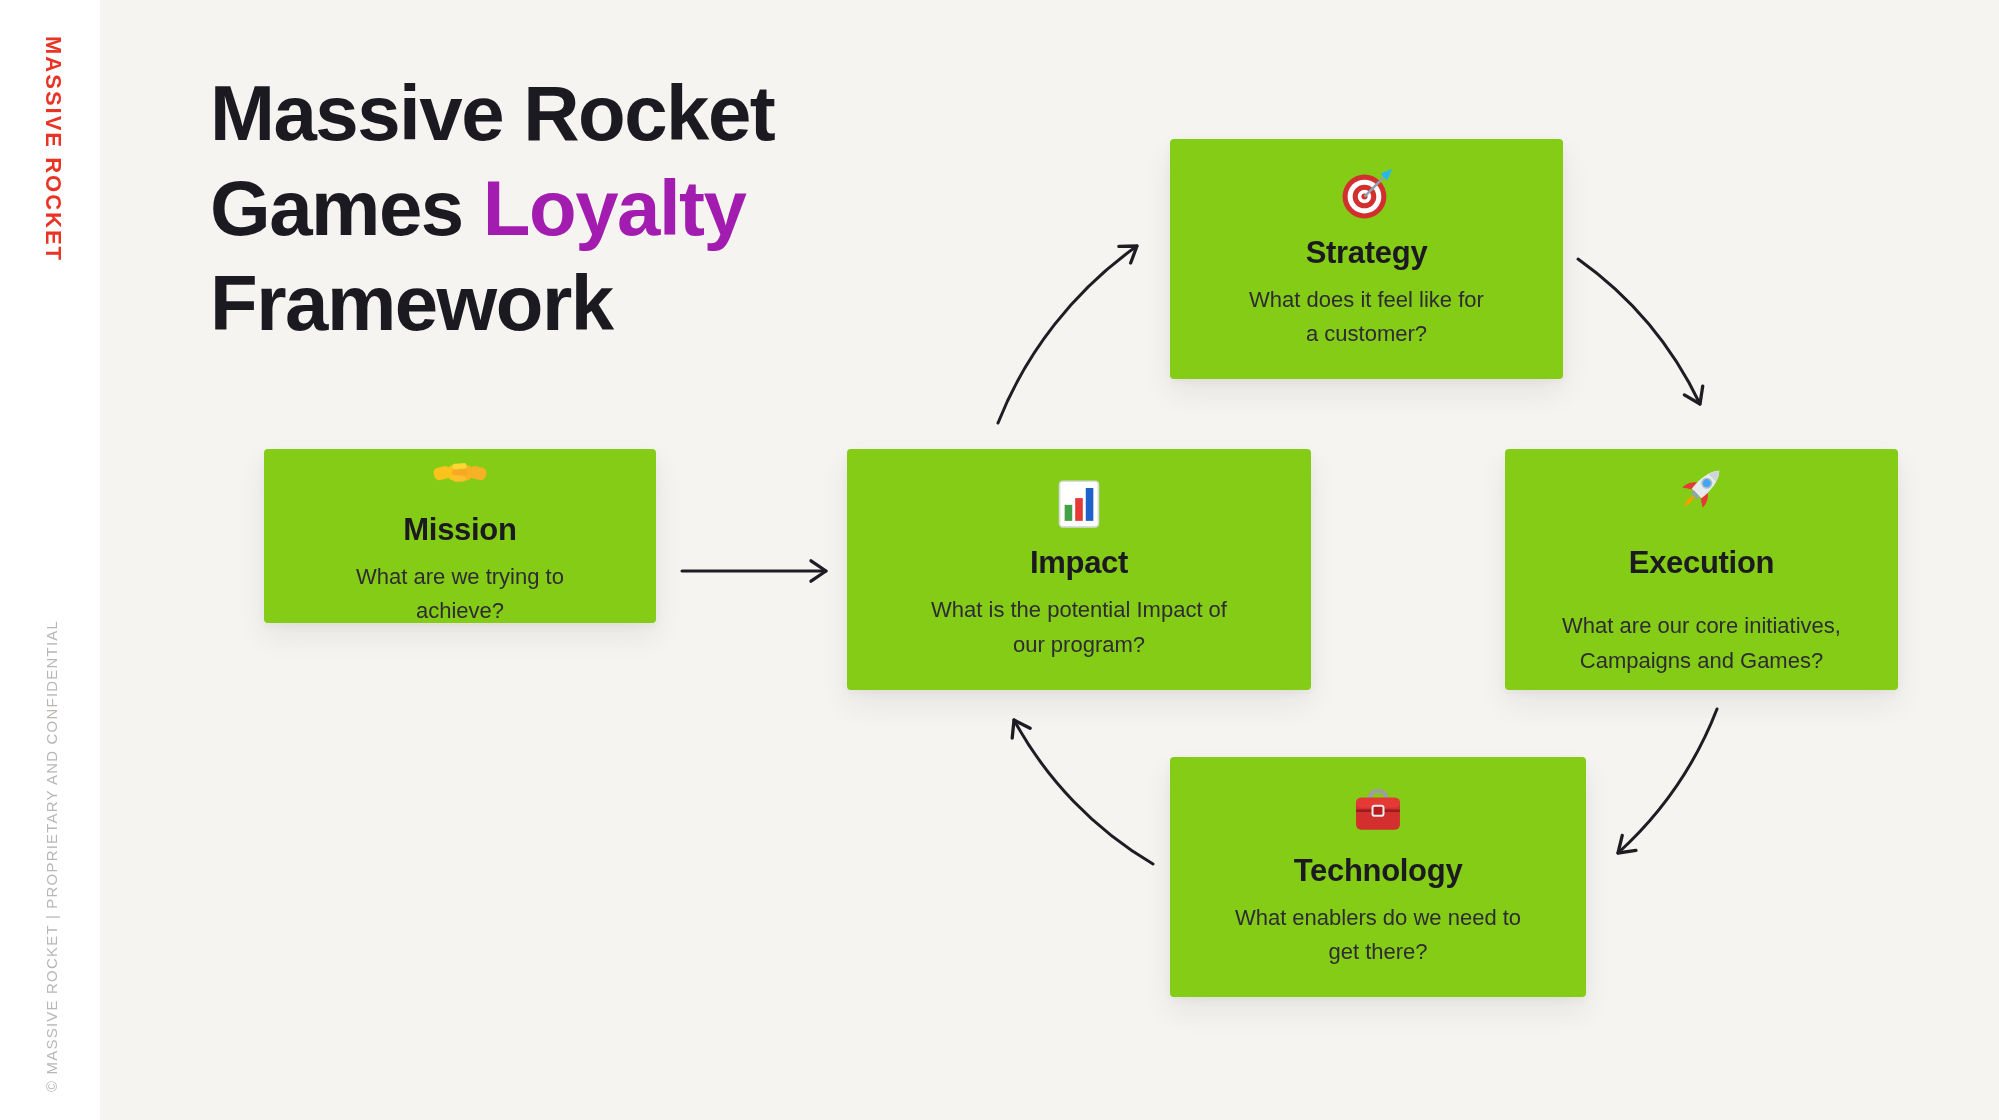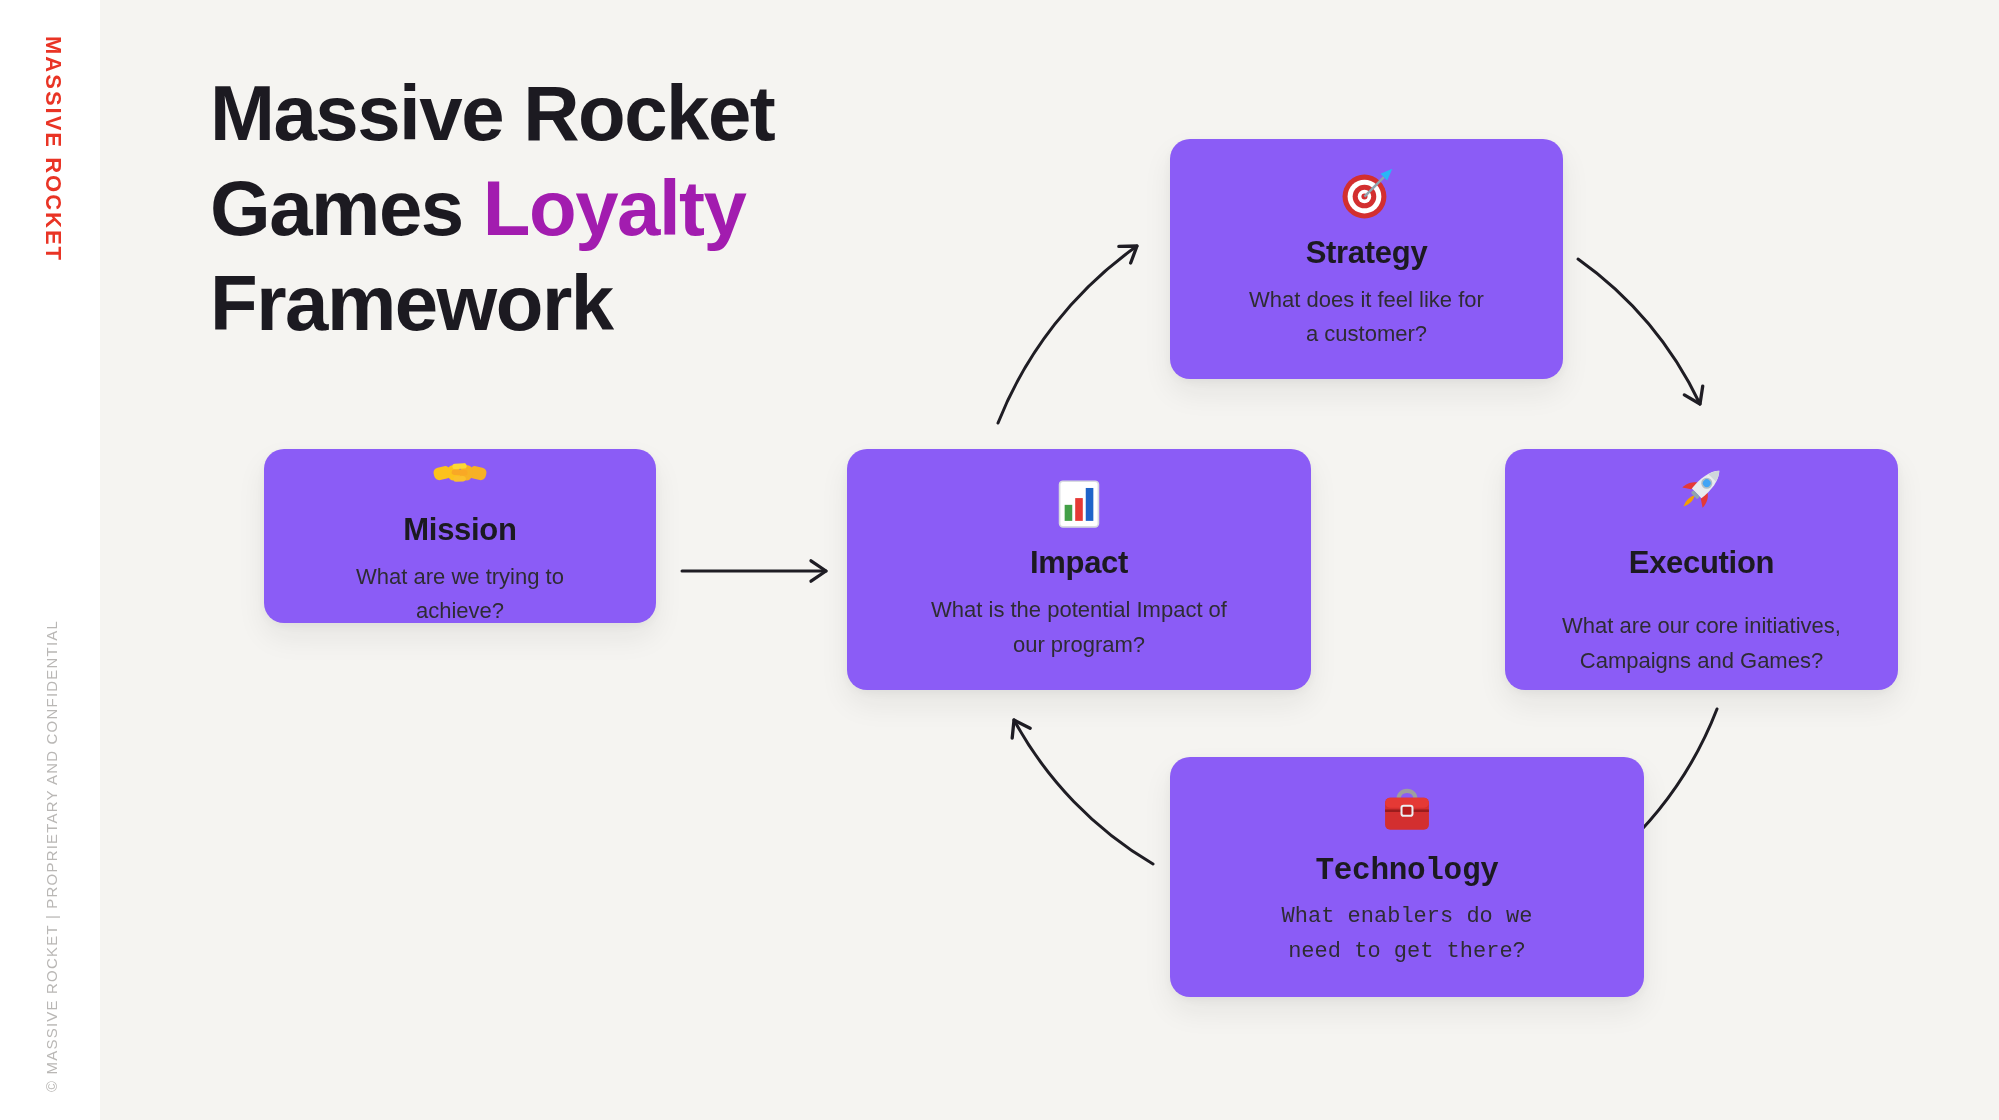--- a/index.html
+++ b/index.html
@@ -45,22 +45,22 @@
     font-weight: bold;
     letter-spacing: -1.5px;
     color: #1c1a21;
   }
   .title .line { display: block; }
   .title .red { color: #a21caf; }
 
   
   .card {
     position: absolute;
-    background: #8b5cf6;
-    border-radius: 20px;
+    background: #84cc16;
+    border-radius: 4px;
     box-shadow: 0 14px 30px rgba(25,25,35,0.07), 0 3px 8px rgba(25,25,35,0.04);
     display: flex; flex-direction: column;
     align-items: center; justify-content: center;
     text-align: center;
     padding: 0 16px;
     box-sizing: border-box;
   }
   .card .icon { height: 54px; margin-bottom: 10px; display: flex; align-items: center; justify-content: center; }
   .card h3 {
     margin: 4px 0 12px;
@@ -73,21 +73,21 @@
     margin: 0;
     font-size: 22px;
     line-height: 1.55;
     color: #2e2c33;
   }
 
   .card.mission    { left: 264px;  top: 449px; width: 392px; height: 174px; }
   .card.impact     { left: 847px;  top: 449px; width: 464px; height: 241px; }
   .card.strategy   { left: 1170px; top: 139px; width: 393px; height: 240px; }
   .card.execution  { left: 1505px; top: 449px; width: 393px; height: 241px; gap: 16px; }
-  .card.technology { left: 1170px; top: 757px; width: 474px; height: 240px; font-family: Liberation Mono, monospace; }
+  .card.technology { left: 1170px; top: 757px; width: 416px; height: 240px; }
 
   .card.mission p    { max-width: 214px; }
   .card.impact p     { max-width: 332px; }
   .card.strategy p   { max-width: 242px; }
   .card.execution p  { max-width: 332px; }
   .card.technology p { max-width: 294px; }
 
   
   .arrows {
     position: absolute; left: 0; top: 0;

